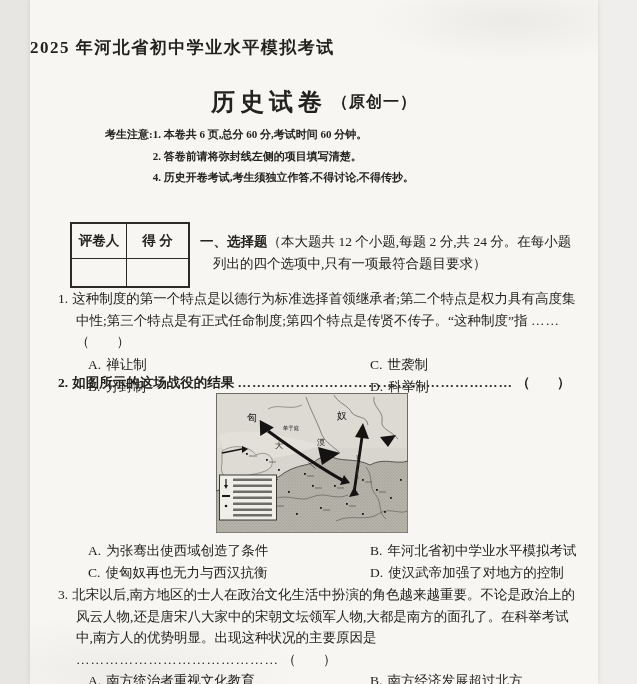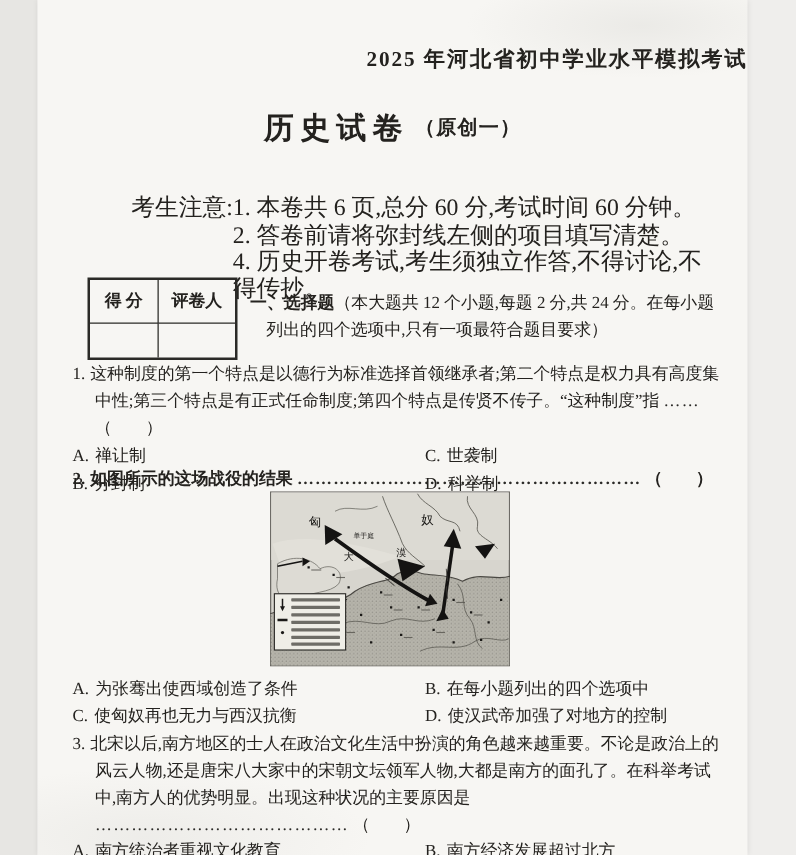--- a/index.html
+++ b/index.html
@@ -13,32 +13,32 @@
   .right-strip{position:absolute;left:598px;top:0;width:39px;height:684px;background:#efeeec;}
   .page{
     position:absolute;left:30px;top:0;width:568px;height:684px;
     background:
       radial-gradient(ellipse 200px 60px at 85% 3%, rgba(180,180,175,.18), transparent 70%),
       radial-gradient(ellipse 260px 80px at 15% 98%, rgba(180,180,175,.14), transparent 70%),
       #f7f6f3;
     box-shadow:0 0 5px rgba(0,0,0,.10);
   }
   .exam-title{
-    position:absolute;top:36px;left:0;width:100%;text-align:right;
+    position:absolute;top:36px;left:0;width:100%;text-align:left;
     font-size:17px;font-weight:bold;letter-spacing:1.5px;
   }
   .paper-title-row{position:absolute;top:86px;left:0;width:100%;text-align:center;}
   .paper-title{
     font-family:"Liberation Sans","DejaVu Sans",sans-serif;
     font-size:24px;font-weight:900;letter-spacing:5px;vertical-align:middle;text-align:right;
   }
   .paper-edition{font-size:16px;font-weight:bold;margin-left:1px;vertical-align:middle;letter-spacing:1px;}
   .notice{
-    position:absolute;top:156px;left:75px;right:30px;
-    display:flex;font-size:19px;line-height:21.5px;font-weight:normal;
+    position:absolute;top:124px;left:75px;right:30px;
+    display:flex;font-size:11px;line-height:21.5px;font-weight:bold;
   }
   .notice-label{white-space:nowrap;}
   .score-box{
     position:absolute;left:40px;top:222px;width:116px;height:62px;
     border:2px solid #2b2a27;display:grid;
     grid-template-columns:55px 1fr;grid-template-rows:35px 1fr;
   }
   .score-box .cell{border-right:1px solid #2b2a27;border-bottom:1px solid #2b2a27;
     display:flex;align-items:center;justify-content:center;
     font-size:13.5px;font-weight:bold;}
@@ -48,21 +48,21 @@
     position:absolute;left:170px;top:231px;right:14px;
     font-size:13.5px;line-height:22px;
     padding-left:13px;text-indent:-13px;
   }
   .section-title{font-weight:bold;}
   .qblock{position:absolute;left:28px;right:20px;font-size:13.5px;line-height:21.5px;}
   .stem{padding-left:18px;text-indent:-18px;}
   .qnum{margin-right:4px;}
   .leader{letter-spacing:1px;color:#2a2926;}
   .bracket{white-space:nowrap;}
-  .opts{display:grid;grid-template-columns:282px auto;line-height:22px;}
+  .opts{display:grid;grid-template-columns:282px auto;margin-left:30px;line-height:22px;}
   .opt-label{margin-right:5px;}
   .q1{top:288px;} .q2s{top:372px;font-weight:bold;} .q2o{top:540px;} .q3{top:584px;}
   .q1 .opts{margin-top:1px;}
   .map-wrap{position:absolute;left:186px;top:393px;width:192px;height:140px;}
   .map-wrap svg{display:block;}
 </style>
 </head>
 <body>
 
 <div class="left-strip"></div>
@@ -80,22 +80,22 @@
   <div class="notice">
     <div class="notice-label">考生注意:</div>
     <div>
       <div class="notice-item">1. 本卷共 6 页,总分 60 分,考试时间 60 分钟。</div>
       <div class="notice-item">2. 答卷前请将弥封线左侧的项目填写清楚。</div>
       <div class="notice-item">4. 历史开卷考试,考生须独立作答,不得讨论,不得传抄。</div>
     </div>
   </div>
 
   <div class="score-box">
+    <div class="cell">评卷人</div>
     <div class="cell">得 分</div>
-    <div class="cell">评卷人</div>
     <div class="cell"></div>
     <div class="cell"></div>
   </div>
 
   <div class="section-heading">
     <span class="section-title">一、选择题</span><span>（本大题共 12 个小题,每题 2 分,共 24 分。在每小题列出的四个选项中,只有一项最符合题目要求）</span>
   </div>
 
   <div class="qblock q1">
     <div class="stem">
@@ -223,21 +223,21 @@
       <text x="126" y="26" font-size="10" fill="#161513" text-anchor="middle" font-family="Liberation Serif, DejaVu Serif, serif">奴</text>
       <text x="75" y="37" font-size="5.5" fill="#1c1b19" text-anchor="middle" font-family="Liberation Serif, DejaVu Serif, serif">单于庭</text>
       <text x="63" y="55" font-size="8" fill="#1c1b19" text-anchor="middle" font-family="Liberation Serif, DejaVu Serif, serif">大</text>
       <text x="105" y="52" font-size="8" fill="#1c1b19" text-anchor="middle" font-family="Liberation Serif, DejaVu Serif, serif">漠</text>
     </svg>
   </div>
 
   <div class="qblock q2o">
     <div class="opts">
       <div><span class="opt-label">A.</span><span>为张骞出使西域创造了条件</span></div>
-      <div><span class="opt-label">B.</span><span>在每小题列出的四个选项中</span></div>
+      <div><span class="opt-label">B.</span><span>年河北省初中学业水平模拟考试</span></div>
       <div><span class="opt-label">C.</span><span>使匈奴再也无力与西汉抗衡</span></div>
       <div><span class="opt-label">D.</span><span>使汉武帝加强了对地方的控制</span></div>
     </div>
   </div>
 
   <div class="qblock q3">
     <div class="stem">
       <span class="qnum">3.</span><span>北宋以后,南方地区的士人在政治文化生活中扮演的角色越来越重要。不论是政治上的风云人物,还是唐宋八大家中的宋朝文坛领军人物,大都是南方的面孔了。在科举考试中,南方人的优势明显。出现这种状况的主要原因是</span>
       <span class="leader">……………………………………</span>
       <span class="bracket">（　　）</span>

